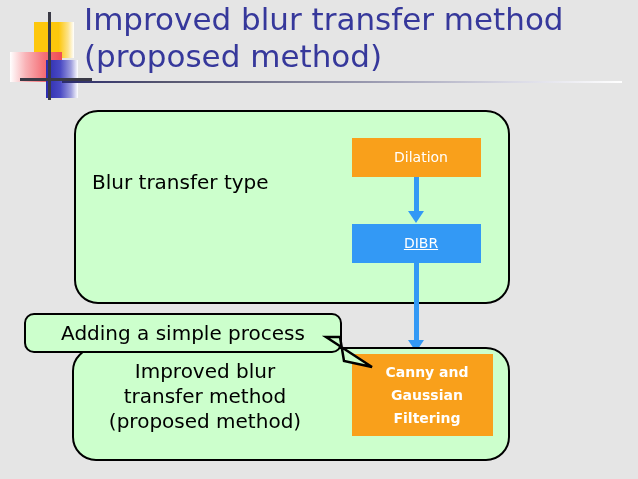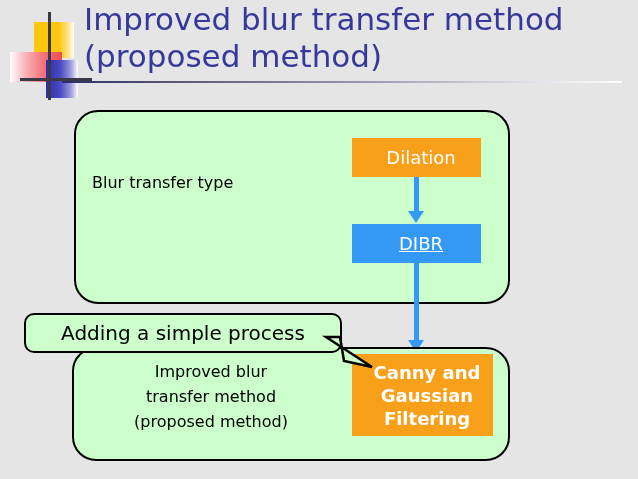--- a/index.html
+++ b/index.html
@@ -92,42 +92,42 @@
   #panel-bottom {
     left: 72px;
     top: 347px;
     width: 438px;
     height: 114px;
   }
 
   .panel-label {
     position: absolute;
     color: #000000;
-    font-size: 16px;
+    font-size: 20px;
     line-height: 25px;
     text-align: center;
     white-space: pre-line;
   }
   #label-blur-transfer-type {
     left: 92px;
     top: 170px;
     width: 220px;
     text-align: left;
   }
   #label-improved-method {
-    left: 88px;
+    left: 82px;
     top: 359px;
     width: 246px;
   }
 
   
   .process-box {
     position: absolute;
     color: #ffffff;
-    font-size: 18px;
+    font-size: 14px;
     line-height: 23px;
     display: flex;
     align-items: center;
     justify-content: center;
     text-align: center;
     white-space: pre-line;
     box-sizing: border-box;
     padding-left: 9px;
   }
   #box-dilation {

